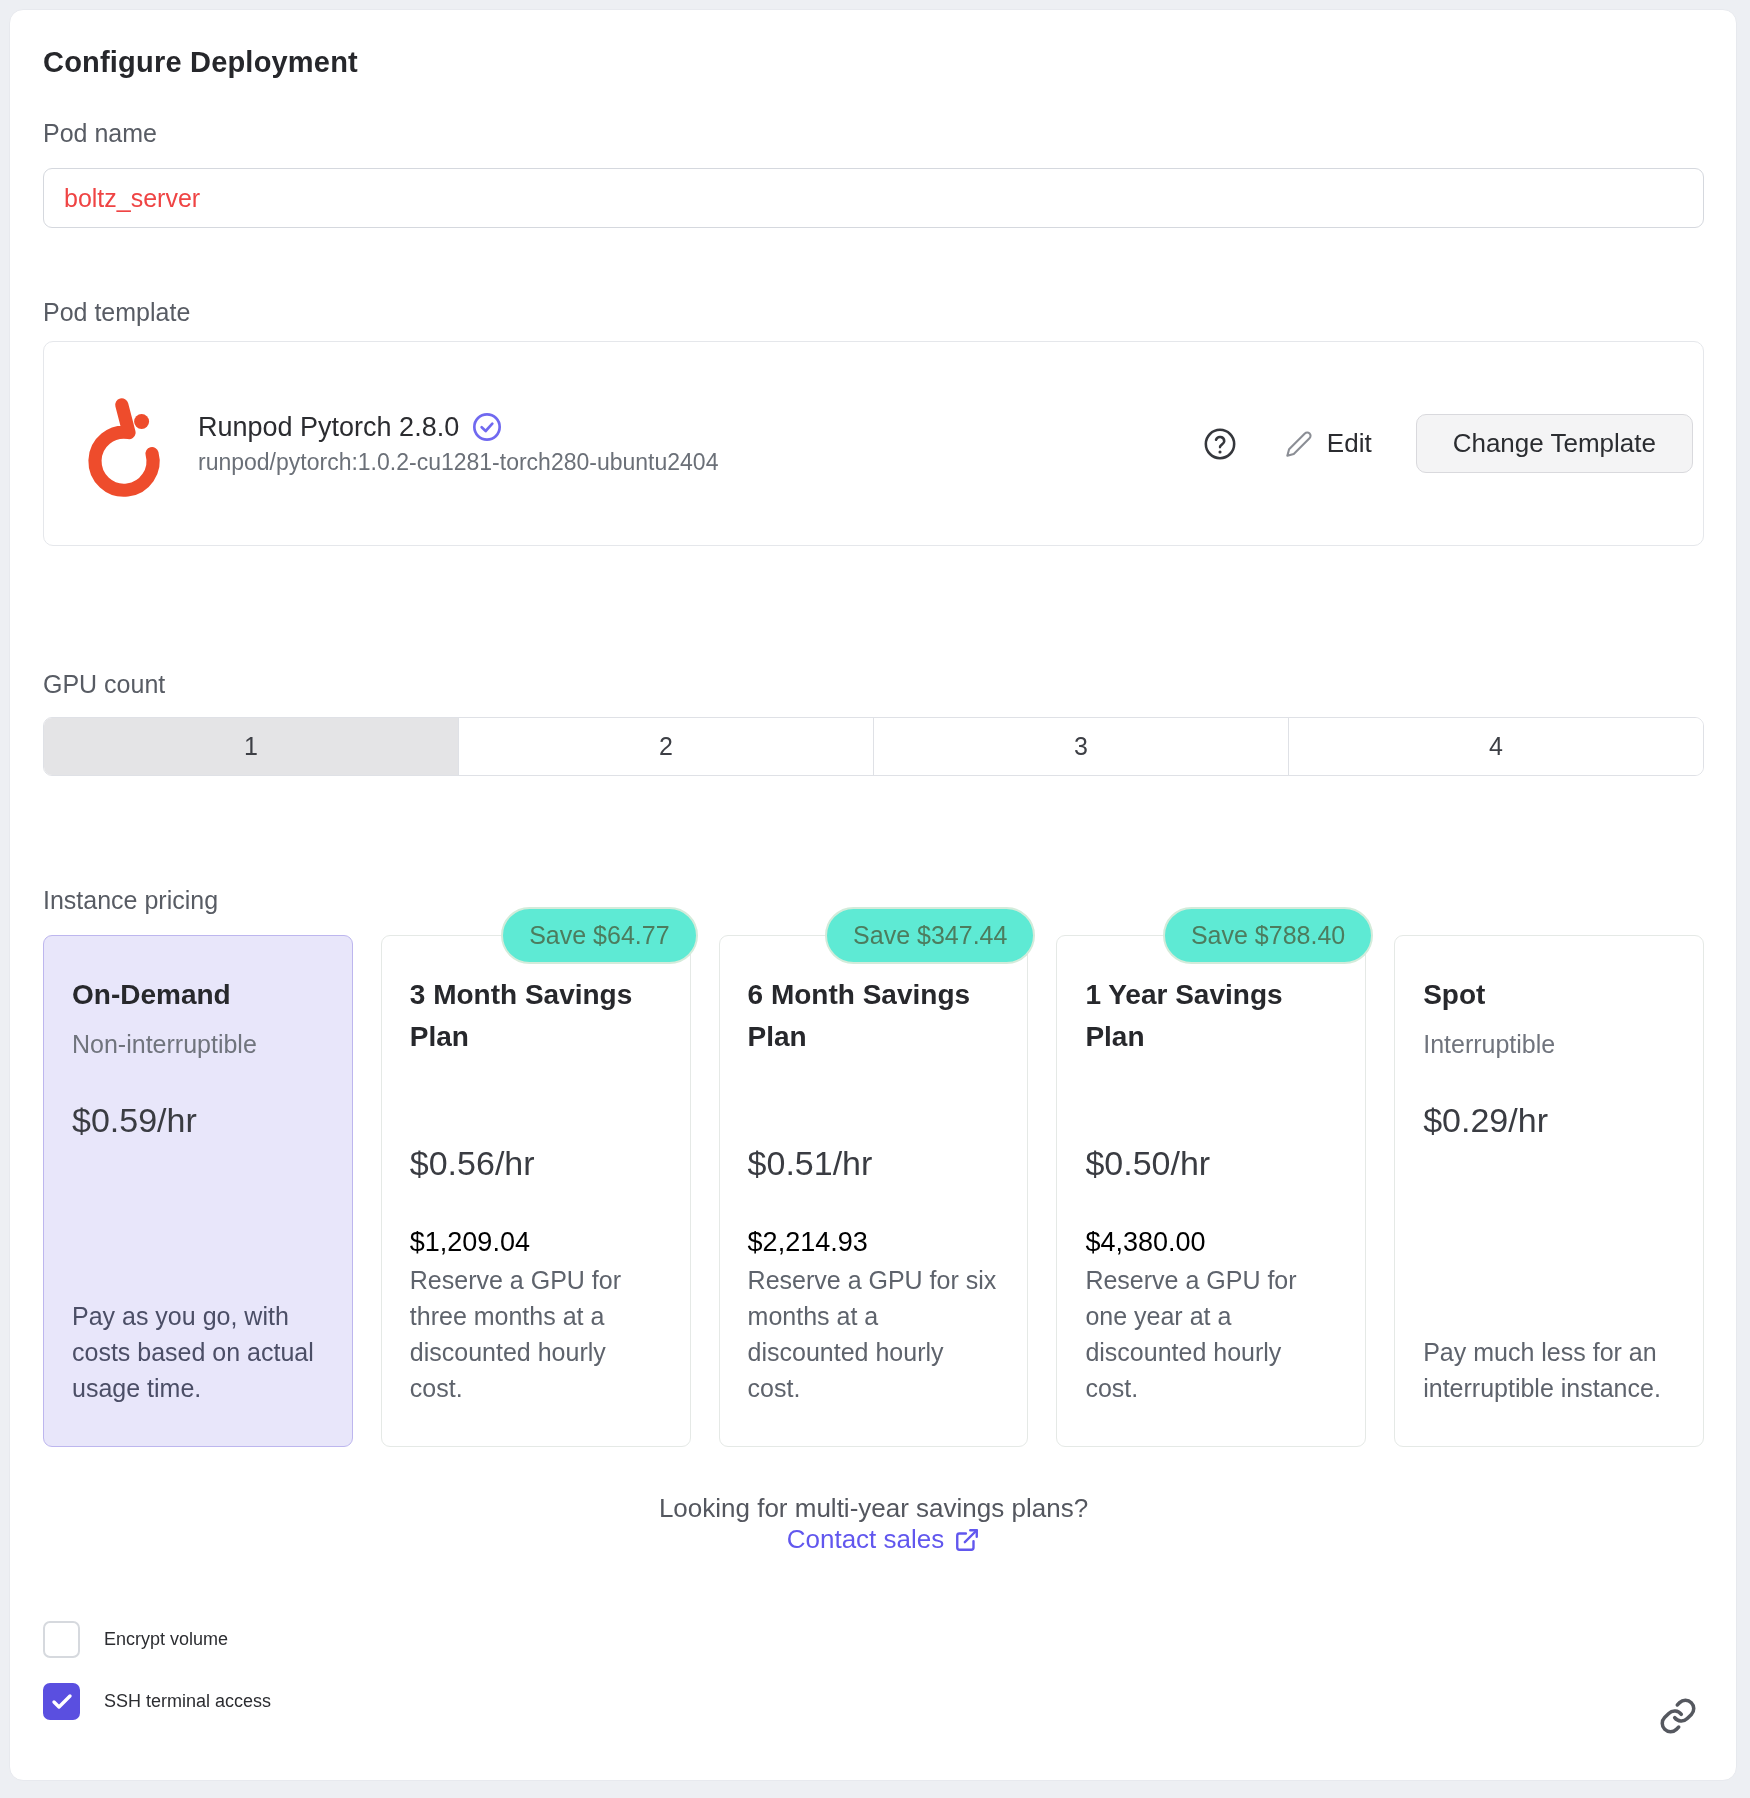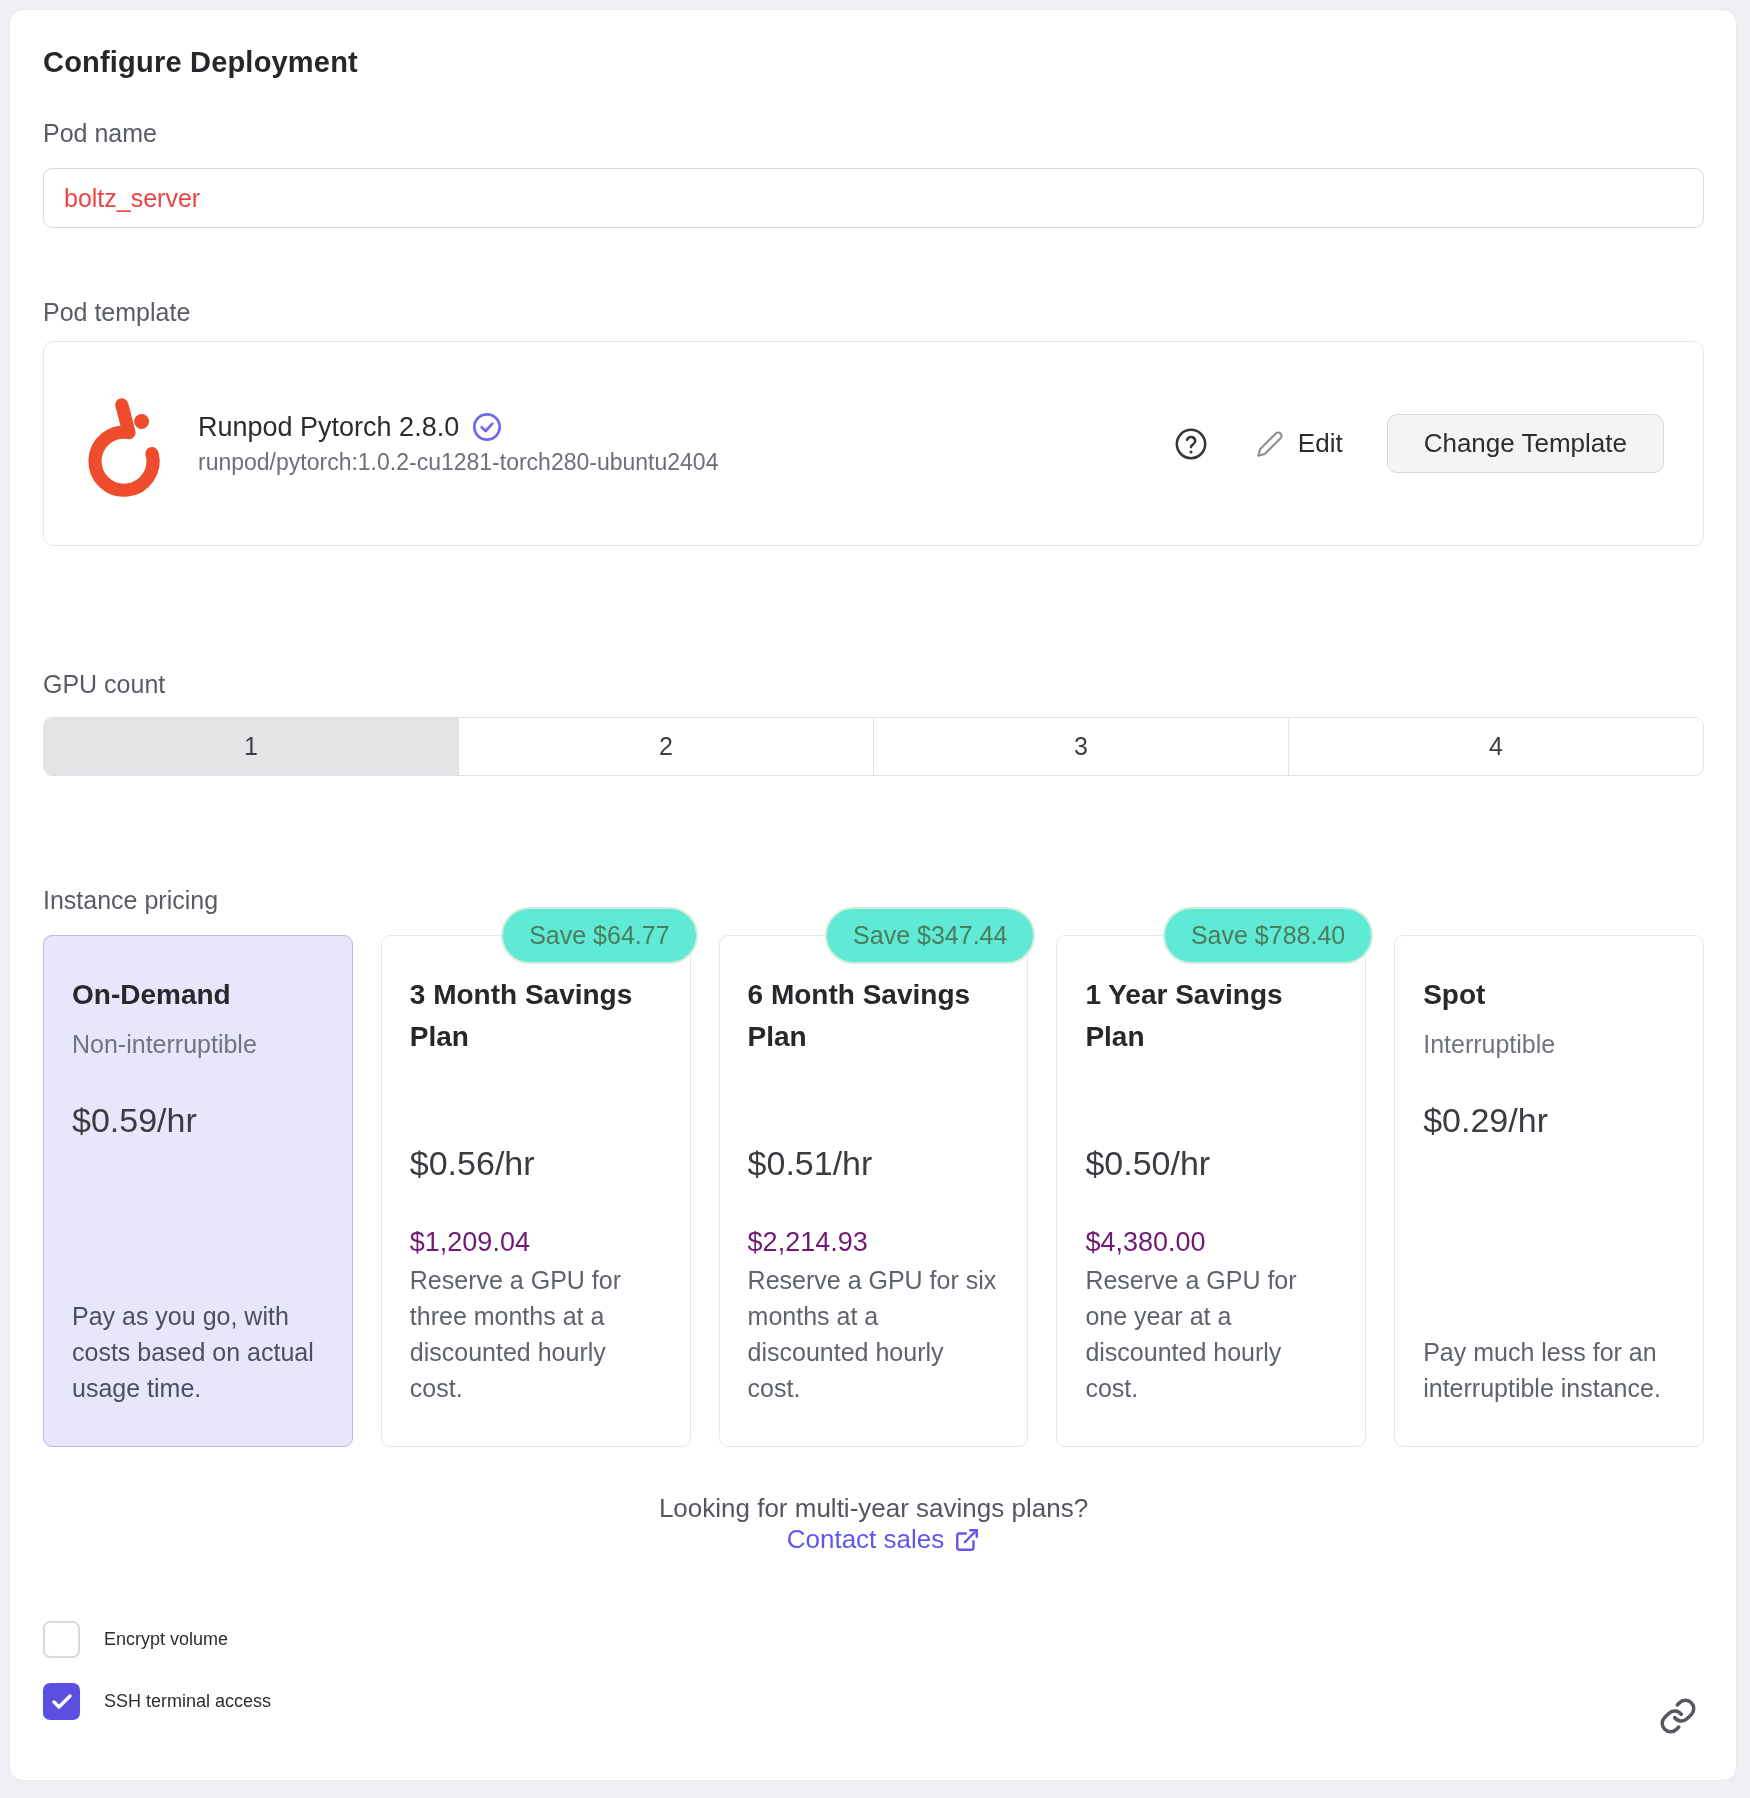--- a/index.html
+++ b/index.html
@@ -38,21 +38,21 @@
     background: #fff;
   }
   .label-template { margin-top: 70px; }
   .template-card {
     margin-top: 14px;
     height: 205px;
     border: 1.5px solid #e5e7eb;
     border-radius: 10px;
     display: flex;
     align-items: center;
-    padding: 0 39px 0 36px;
+    padding: 0 10px 0 36px;
   }
   .template-logo { width: 88px; height: 110px; flex: 0 0 auto; }
   .template-info { margin-left: 30px; }
   .template-name-row { display: flex; align-items: center; gap: 12px; }
   .template-name { font-size: 27px; color: #2b2c30; }
   .verified-icon { width: 32px; height: 32px; }
   .template-image { font-size: 23px; color: #6b7078; margin-top: 6px; }
   .template-actions {
     margin-left: auto;
     display: flex; align-items: center;
@@ -128,21 +128,21 @@
     border: 2px solid #d3ebda;
     border-radius: 30px;
     font-size: 25px; color: #4c7c5e;
     white-space: nowrap;
   }
   .plan-title { font-size: 28px; font-weight: 700; color: #27282c; line-height: 1.5; }
   .plan-title.two-line { min-height: 84px; }
   .plan-subtitle { font-size: 25px; color: #70747d; margin-top: 14px; }
   .plan-price { font-size: 34px; color: #3a3c42; margin-top: 42px; }
   .plan-price.offset { margin-top: 86px; }
-  .plan-total { font-size: 27px; color: #701a75; margin-top: 44px; }
+  .plan-total { font-size: 27px; color: #000000; margin-top: 44px; }
   .plan-desc { font-size: 25px; color: #5e636c; line-height: 1.44; margin-top: auto; }
   .plan-card.selected .plan-desc { color: #4b4e66; }
   .contact-row {
     margin-top: 46px;
     display: flex; align-items: center;
     font-size: 26px;
     flex-direction: column;
   }
   .contact-question { color: #54575f; }
   .contact-link {

